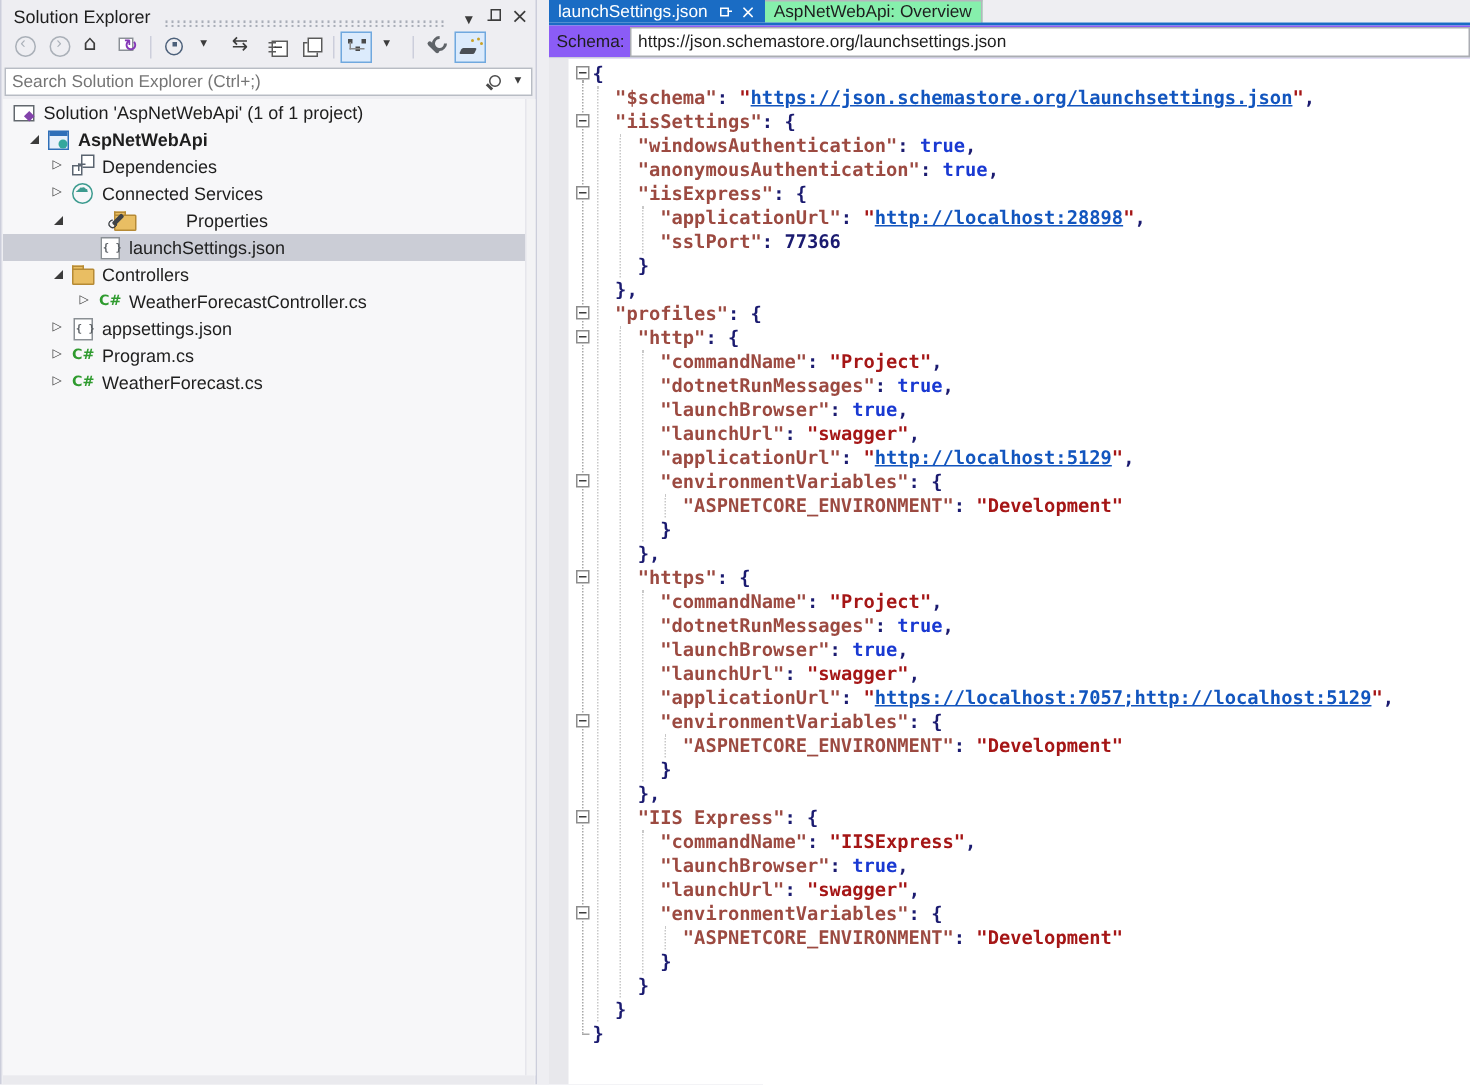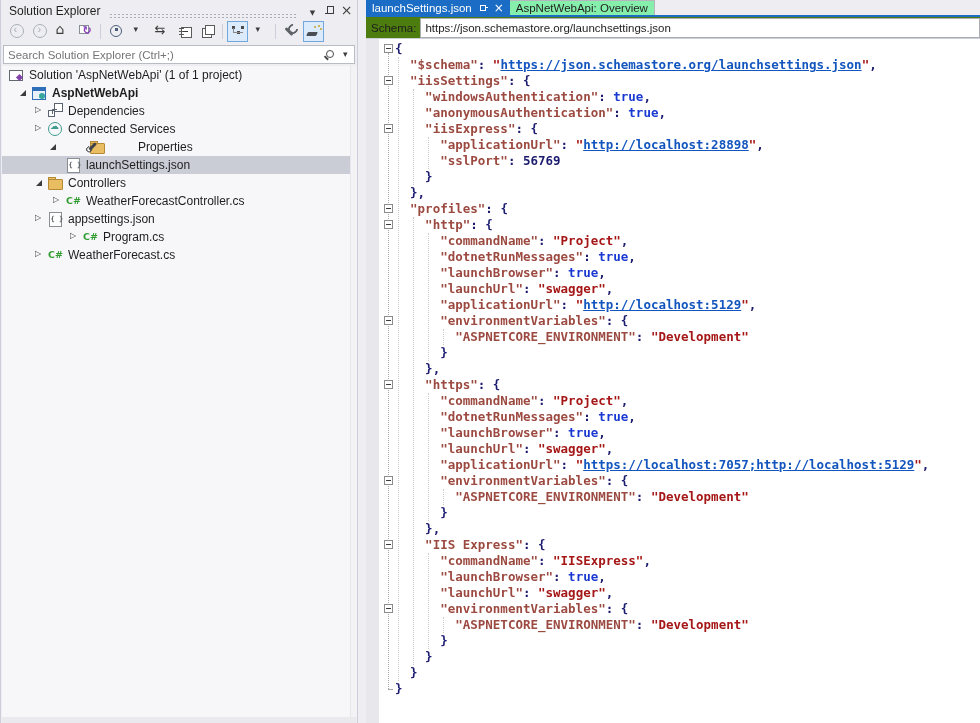--- a/index.html
+++ b/index.html
@@ -111,21 +111,21 @@
   .editor{position:absolute;left:366px;top:0;width:614px;height:723px;background:#fff;}
   .tabs{position:absolute;left:0;top:0;right:0;height:15px;background:var(--chrome,#EEEEF2);display:flex;}
   .tab{height:15px;display:flex;align-items:center;padding:0 6px;font-size:11.5px;white-space:nowrap;}
   .tab.active{background:var(--accent,#1A6CC4);color:#fff;}
   .tab.inactive{background:#86efac;color:#1E1E1E;border-top:1px solid #B5B5BD;border-right:1px solid #B5B5BD;}
   .tab-pin{position:relative;width:9px;height:9px;margin-left:7px;}
   .tab-pin::before{content:"";position:absolute;left:1px;top:2px;width:4px;height:4px;border:1px solid #fff;}
   .tab-pin::after{content:"";position:absolute;left:6px;top:4px;width:3px;height:1px;background:#fff;}
   .tab-close{margin-left:6px;font-size:12px;line-height:1;color:#fff;font-family:"DejaVu Sans",sans-serif;}
   .tab-underline{position:absolute;left:0;top:15px;right:0;height:2px;background:var(--accent,#1A6CC4);}
-  .schema-bar{position:absolute;left:0;top:17px;right:0;height:22px;background:#4d7c0f;
+  .schema-bar{position:absolute;left:0;top:17px;right:0;height:22px;background:#8b5cf6;
       border-bottom:1px solid #CCCEDB;display:flex;align-items:center;padding:0 0 0 5px;}
   .schema-label{font-size:11.5px;color:#1E1E1E;margin-right:4px;white-space:nowrap;}
   .schema-bar input{flex:1;height:20px;border:1px solid #ABADB3;background:#fff;font-size:11.5px;
       padding:0 4px;color:#1E1E1E;font-family:inherit;outline:none;}
 
   .editor-body{position:absolute;left:0;top:39px;right:0;bottom:0;background:#fff;}
   .bp-margin{position:absolute;left:0;top:0;bottom:0;width:13px;background:#E8E8EC;}
   .outline-margin{position:absolute;left:16px;top:0;bottom:0;width:13px;}
   .outline-line{position:absolute;left:6px;width:1px;border-left:1px dotted #A8A8A8;}
   .outline-tick{position:absolute;left:6px;width:5px;height:1px;background:#A8A8A8;}
@@ -223,21 +223,21 @@
         <div class="row" style="padding-left: 30px;">
           <span class="exp collapsed"></span>
           <span class="ti ti-dependencies"></span>
           <span class="label">Dependencies</span>
         </div>
         <div class="row" style="padding-left: 30px;">
           <span class="exp collapsed"></span>
           <span class="ti ti-connected-services"></span>
           <span class="label">Connected Services</span>
         </div>
-        <div class="row" style="padding-left: 44px; gap: 28px;">
+        <div class="row" style="padding-left: 30px; gap: 28px;">
           <span class="exp expanded"></span>
           <span class="ti ti-properties-folder">
             <span class="wrench"></span>
           </span>
           <span class="label">Properties</span>
         </div>
         <div class="row selected" style="padding-left: 48px;">
           <span class="exp"></span>
           <span class="ti ti-json-file"></span>
           <span class="label">launchSettings.json</span>
@@ -250,21 +250,21 @@
         <div class="row" style="padding-left: 48px;">
           <span class="exp collapsed"></span>
           <span class="ti ti-csharp-file"></span>
           <span class="label">WeatherForecastController.cs</span>
         </div>
         <div class="row" style="padding-left: 30px;">
           <span class="exp collapsed"></span>
           <span class="ti ti-json-file"></span>
           <span class="label">appsettings.json</span>
         </div>
-        <div class="row" style="padding-left: 30px; margin-left: 35px;">
+        <div class="row" style="padding-left: 30px;">
           <span class="exp collapsed"></span>
           <span class="ti ti-csharp-file"></span>
           <span class="label">Program.cs</span>
         </div>
         <div class="row" style="padding-left: 30px;">
           <span class="exp collapsed"></span>
           <span class="ti ti-csharp-file"></span>
           <span class="label">WeatherForecast.cs</span>
         </div>
       </div>
@@ -307,21 +307,21 @@
           <div class="fold-box" style="top: 565px;"></div>
         </div>
       <div class="code" id="code">
           <div class="line"><span class="t-pu">{</span></div>
           <div class="line"><span class="t-ws">  </span><span class="t-k">"$schema"</span><span class="t-pu">: </span><span class="t-s">"</span><span class="t-l">https://json.schemastore.org/launchsettings.json</span><span class="t-s">"</span><span class="t-pu">,</span></div>
           <div class="line"><span class="t-ws">  </span><span class="t-k">"iisSettings"</span><span class="t-pu">: {</span></div>
           <div class="line"><span class="t-ws">    </span><span class="t-k">"windowsAuthentication"</span><span class="t-pu">: </span><span class="t-b">true</span><span class="t-pu">,</span></div>
           <div class="line"><span class="t-ws">    </span><span class="t-k">"anonymousAuthentication"</span><span class="t-pu">: </span><span class="t-b">true</span><span class="t-pu">,</span></div>
           <div class="line"><span class="t-ws">    </span><span class="t-k">"iisExpress"</span><span class="t-pu">: {</span></div>
           <div class="line"><span class="t-ws">      </span><span class="t-k">"applicationUrl"</span><span class="t-pu">: </span><span class="t-s">"</span><span class="t-l">http://localhost:28898</span><span class="t-s">"</span><span class="t-pu">,</span></div>
-          <div class="line"><span class="t-ws">      </span><span class="t-k">"sslPort"</span><span class="t-pu">: </span><span class="t-n">56769</span></div>
+          <div class="line"><span class="t-ws">      </span><span class="t-k">"sslPort"</span><span class="t-pu">: </span><span class="t-n">77366</span></div>
           <div class="line"><span class="t-ws">    </span><span class="t-pu">}</span></div>
           <div class="line"><span class="t-ws">  </span><span class="t-pu">},</span></div>
           <div class="line"><span class="t-ws">  </span><span class="t-k">"profiles"</span><span class="t-pu">: {</span></div>
           <div class="line"><span class="t-ws">    </span><span class="t-k">"http"</span><span class="t-pu">: {</span></div>
           <div class="line"><span class="t-ws">      </span><span class="t-k">"commandName"</span><span class="t-pu">: </span><span class="t-s">"Project"</span><span class="t-pu">,</span></div>
           <div class="line"><span class="t-ws">      </span><span class="t-k">"dotnetRunMessages"</span><span class="t-pu">: </span><span class="t-b">true</span><span class="t-pu">,</span></div>
           <div class="line"><span class="t-ws">      </span><span class="t-k">"launchBrowser"</span><span class="t-pu">: </span><span class="t-b">true</span><span class="t-pu">,</span></div>
           <div class="line"><span class="t-ws">      </span><span class="t-k">"launchUrl"</span><span class="t-pu">: </span><span class="t-s">"swagger"</span><span class="t-pu">,</span></div>
           <div class="line"><span class="t-ws">      </span><span class="t-k">"applicationUrl"</span><span class="t-pu">: </span><span class="t-s">"</span><span class="t-l">http://localhost:5129</span><span class="t-s">"</span><span class="t-pu">,</span></div>
           <div class="line"><span class="t-ws">      </span><span class="t-k">"environmentVariables"</span><span class="t-pu">: {</span></div>

